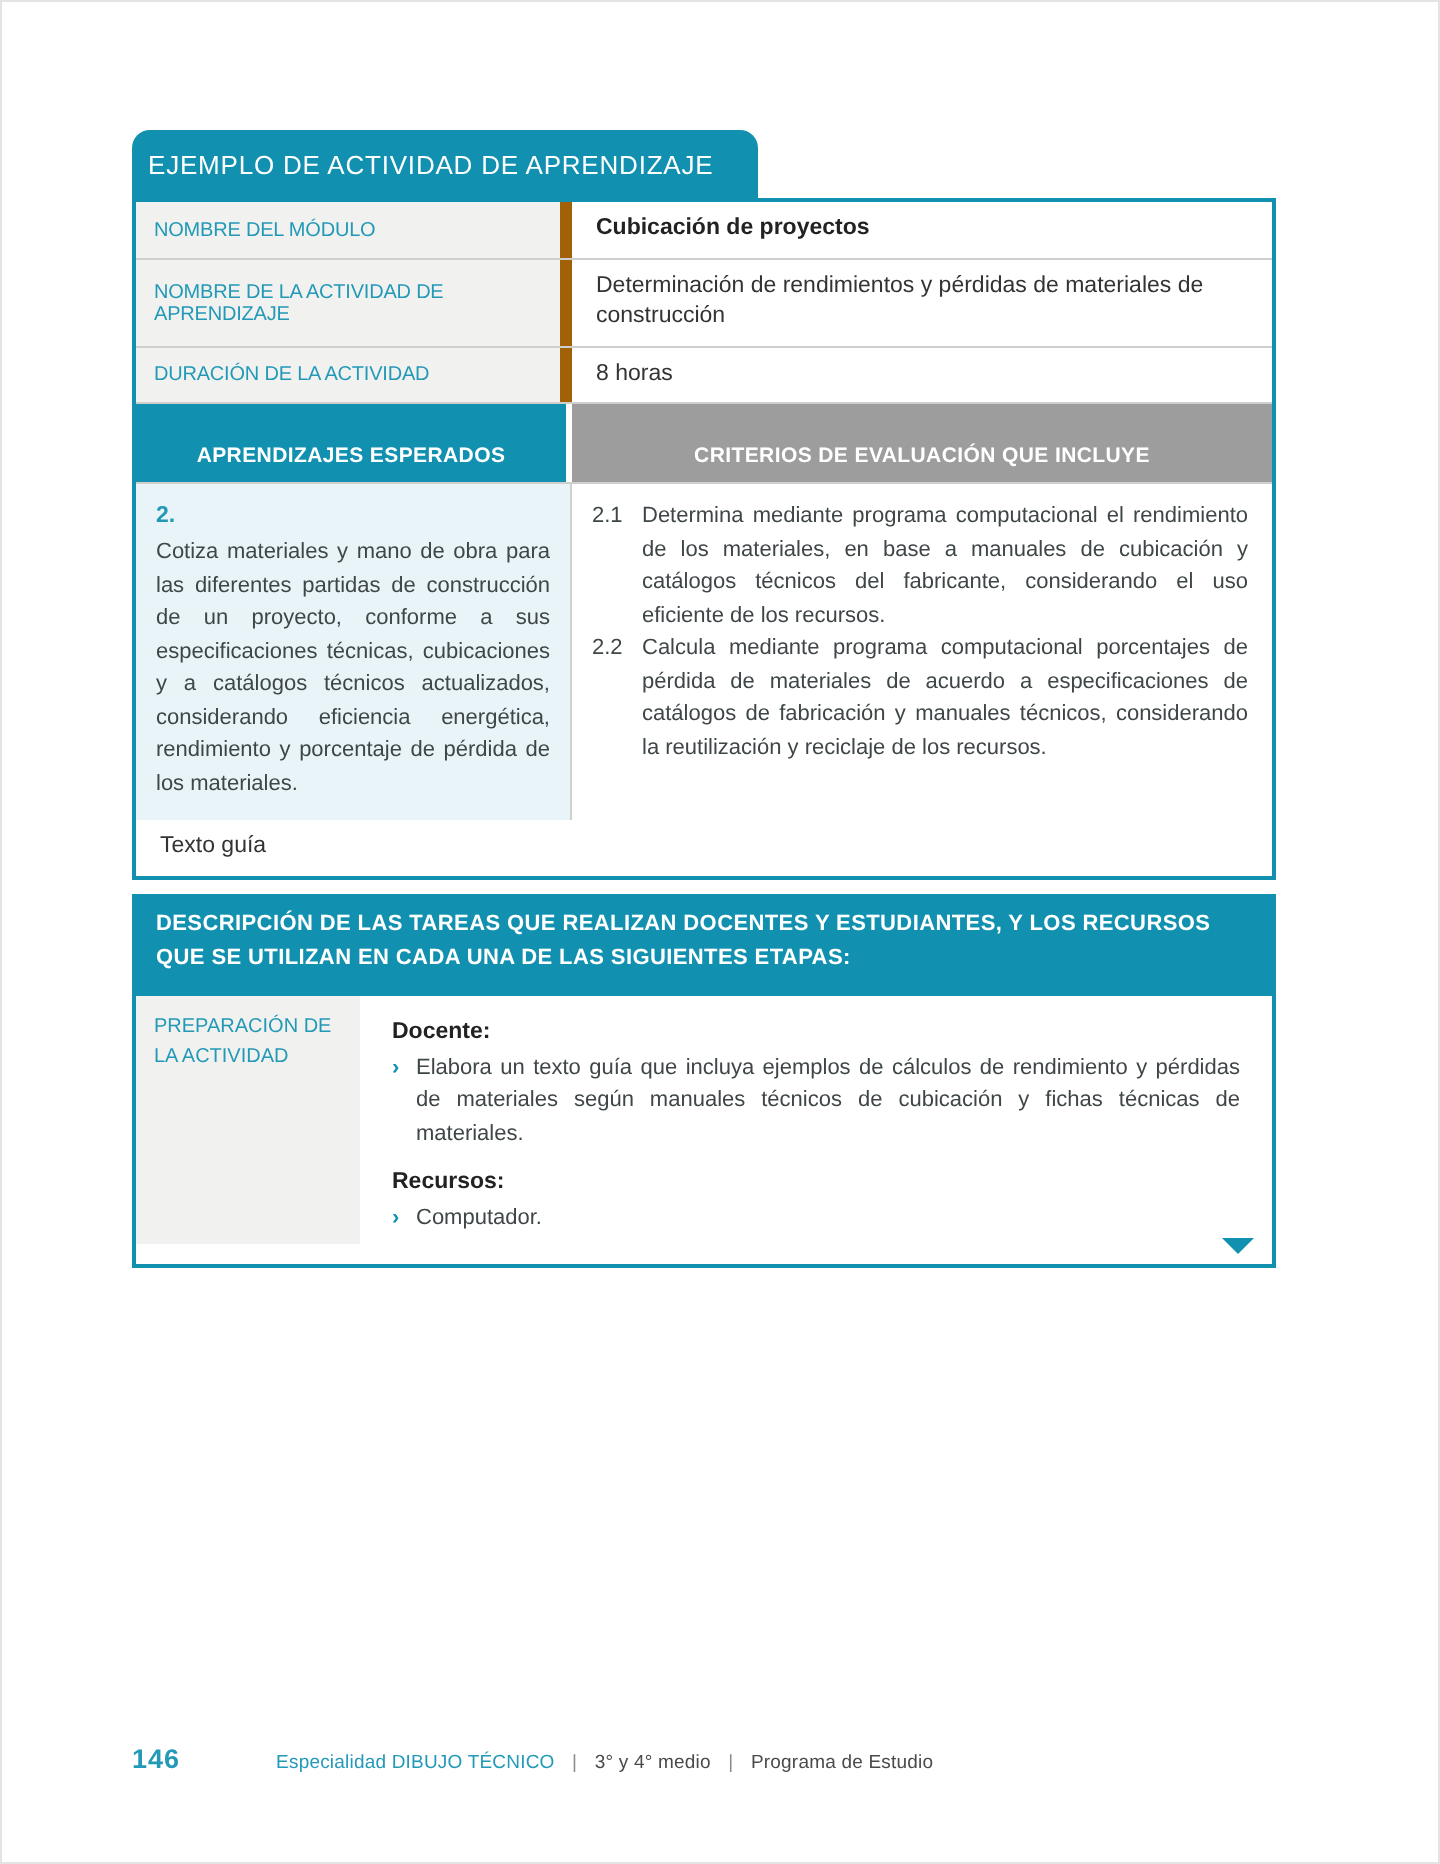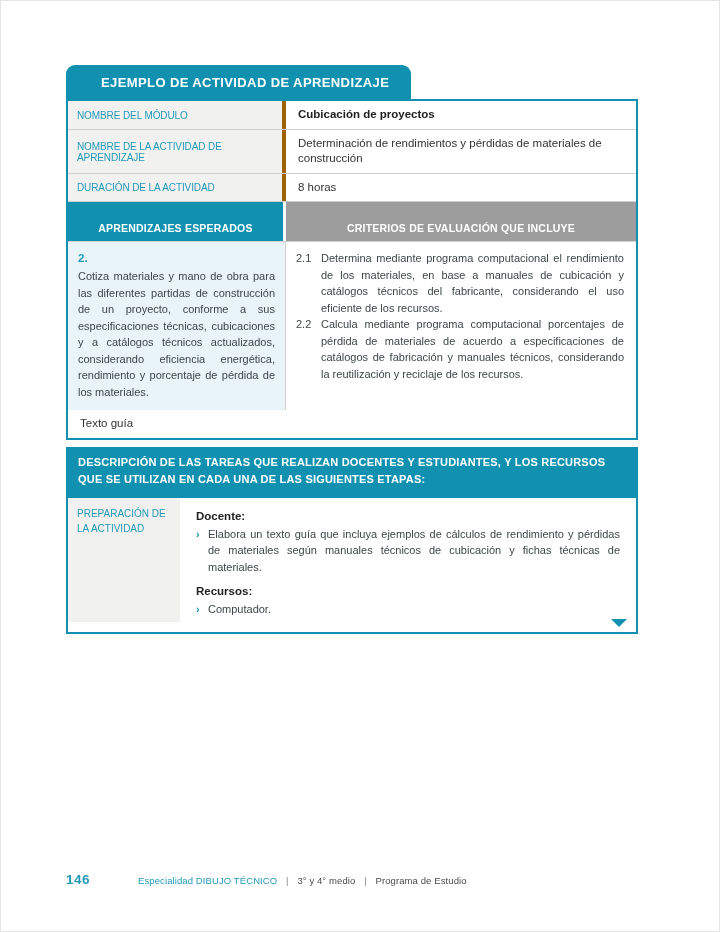--- a/index.html
+++ b/index.html
@@ -12,38 +12,38 @@
     border: 1px solid #e4e4e4;
     overflow: hidden;
   }
   .content { position: absolute; left: 65px; top: 64px; width: 572px; }
 
   
   .tab {
     display: inline-block;
     background: #1191af;
     color: #ffffff;
-    font-weight: bold;
+    font-weight: normal;
     font-size: 13px;
     letter-spacing: 0.4px;
-    padding: 10px 22px 9px 35px;
+    padding: 10px 22px 9px 8px;
     border-radius: 9px 9px 0 0;
   }
 
   
   .main-table { border: 2px solid #1191af; background: #ffffff; }
   .row { display: grid; grid-template-columns: 218px 1fr; }
   .row + .row { border-top: 1px solid #cfcfcd; }
   .cell-label {
     background: #f1f1ef;
     color: #2399b8;
     font-size: 10px;
     letter-spacing: -0.1px;
     padding: 7px 8px 6px 9px;
-    border-right: 4px solid #a16207;
+    border-right: 6px solid #a16207;
     display: flex; align-items: center;
   }
   .cell-value { font-size: 11.5px; color: #333333; padding: 6px 12px; display: flex; align-items: center; line-height: 1.35; }
   .cell-value.bold { font-weight: bold; color: #222222; }
   .row-module .cell-value { min-height: 26px; }
   .row-activity { min-height: 36px; }
   .row-duration { min-height: 25px; }
 
   
   .hdr-row { display: grid; grid-template-columns: 218px 1fr; border-top: 1px solid #cfcfcd; }

